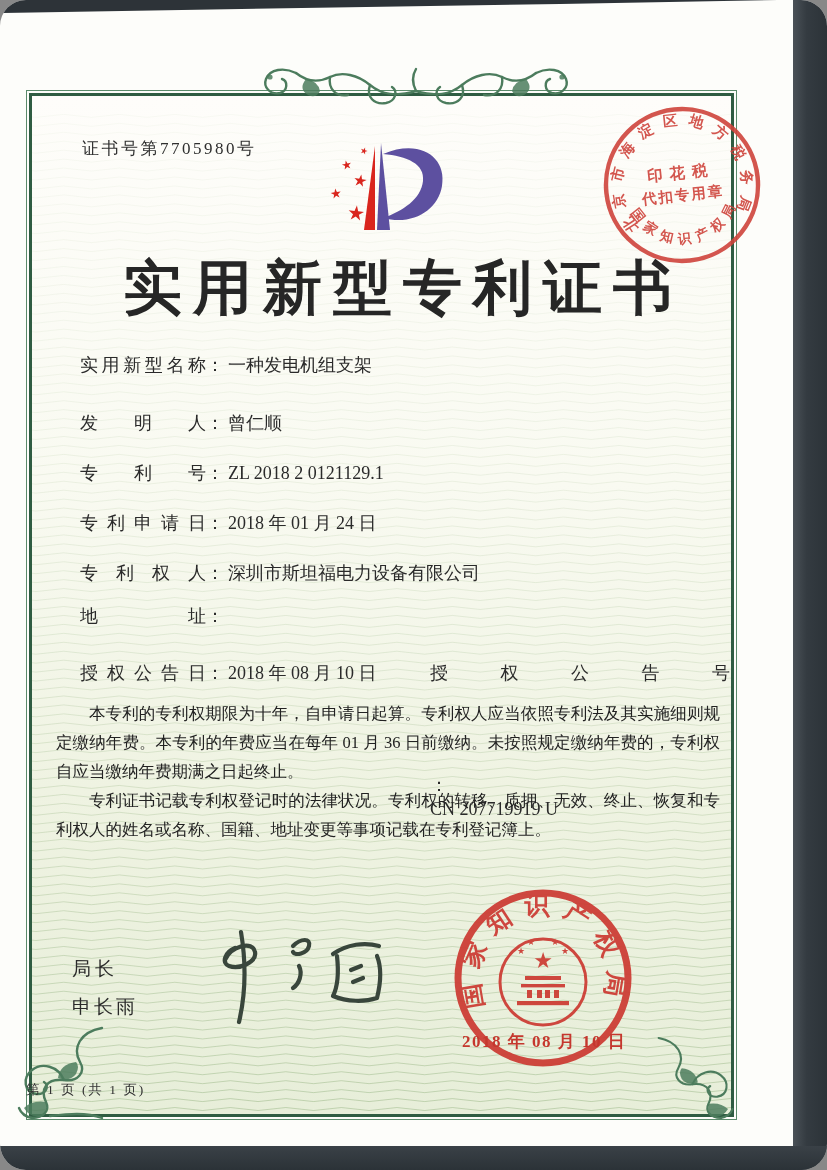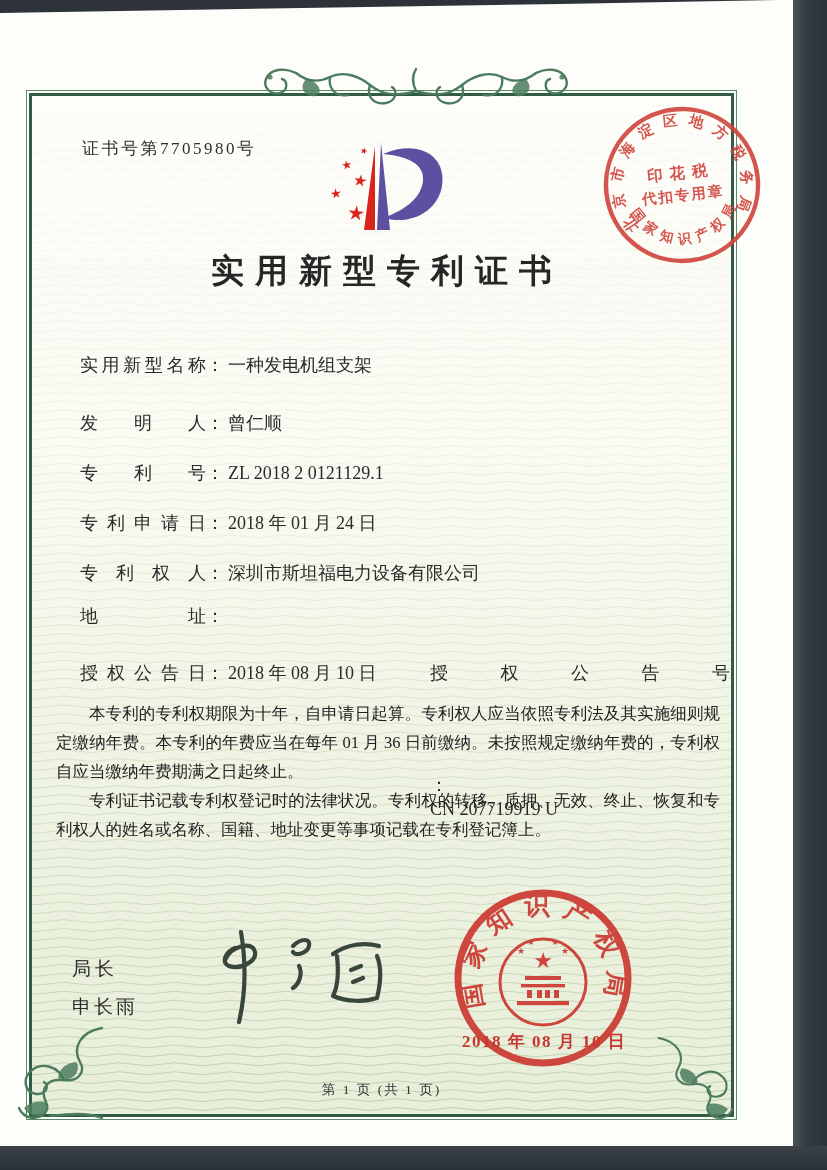--- a/index.html
+++ b/index.html
@@ -4,62 +4,62 @@
 <style>
   :root{
     --frame-green:#2f5c42; --frame-green-light:#5b8a6b; --ornament-green:#4c7c5d;
     --seal-red:#cc3b33; --stamp-red:#cf443c; --date-red:#c5372e;
     --logo-purple:#5d50a0; --logo-red:#d9251d; --signature-ink:#39463c;
     --text-dark:#262626; --scan-bg:#343b41;
   }
   html,body{margin:0;padding:0;background:#888;}
   .stage{
     position:relative; width:827px; height:1170px; margin:0 auto; overflow:hidden;
-    background:#fdfdfa; font-family:"Liberation Serif","DejaVu Serif",serif; color:var(--text-dark);
+    background:#fdfdfa; font-family:"Liberation Serif","DejaVu Serif",serif; color:var(--text-dark);border-radius:26px;
   }
   
   .scan-right{position:absolute; left:793px; top:0; width:34px; height:1170px;
     background:linear-gradient(90deg,#4a5157 0,var(--scan-bg) 40%,#2c3338 100%);}
   .scan-bottom{position:absolute; left:0; top:1146px; width:827px; height:24px;
     background:linear-gradient(180deg,#3a4147 0,#2b3237 100%);}
   .scan-top{position:absolute; left:0; top:0; width:778px; height:13px; background:#2d3338;
     clip-path:polygon(0 0,100% 0,72% 30%,0 100%);}
   
   .frame{position:absolute; left:26px; top:90px; width:711px; height:1030px;
     border:1px solid var(--frame-green-light); box-sizing:border-box; padding:2px;}
   .frame-inner{position:relative; width:100%; height:100%; box-sizing:border-box;
     border:3px solid var(--frame-green);
     background:linear-gradient(180deg,#fefdfa 0%,#f9faf1 38%,#eff3e2 68%,#e7eed9 100%); overflow:hidden;}
   .guilloche{position:absolute; inset:0; width:100%; height:100%;}
   
   .cert-no{position:absolute; left:82px; top:137px; font-size:17px; letter-spacing:2.5px; color:#2f2f2f;}
   .logo{position:absolute; left:323px; top:138px;}
   .doc-title{position:absolute; left:26px; top:249px; width:711px; text-align:center;
-    font-size:33px; font-weight:bold; letter-spacing:11px; text-indent:11px; color:var(--text-dark);}
+    font-size:59px; font-weight:bold; letter-spacing:11px; text-indent:11px; color:var(--text-dark);padding-left:16px;}
   
   .frow{position:absolute; left:80px; width:652px; display:flex; align-items:flex-start;
     font-size:18px; line-height:24px; color:#2a2a2a;}
   .flabel{flex:0 0 126px; display:inline-block; text-align:justify; text-align-last:justify;}
   .fcolon{flex:0 0 auto; margin-right:4px;}
   .fvalue{flex:1;}
   .grant-row{position:absolute;}
   .grant-no-group{position:absolute; left:350px; top:0; display:flex; width:300px;flex-direction:column;}
   .grant-no-group .flabel{flex:0 0 112px;}
   
   .body-text{position:absolute; left:56px; top:699px; width:664px; font-size:16.5px;
     line-height:29px; text-align:justify; color:#222;}
   .body-text p{margin:0; text-indent:2em;}
   
   .sig-title{position:absolute; left:72px; top:956px; font-size:19px; letter-spacing:4px; color:#2a2a2a;}
   .sig-name{position:absolute; left:72px; top:994px; font-size:19px; letter-spacing:3px; color:#2a2a2a;}
   .signature{position:absolute; left:195px; top:926px;}
   .seal{position:absolute; left:449px; top:884px; opacity:.93;}
   .seal-date{position:absolute; left:462px; top:1030px; font-size:17px; letter-spacing:1.5px;
     color:var(--date-red); z-index:6; font-weight:bold;}
-  .footer{position:absolute; left:26px; top:1081px; width:711px; text-align:center;
+  .footer{position:absolute; left:26px; top:1081px; width:711px; 
     font-size:13.5px; letter-spacing:2px; color:#333;}
   
   .tax-stamp{position:absolute; left:601px; top:104px; transform:rotate(-6deg); opacity:.9; z-index:5;}
   .ornament-top{position:absolute; left:246px; top:57px;}
   .ornament-bl{position:absolute; left:6px; top:1022px;}
   .ornament-br{position:absolute; left:648px; top:1026px; transform:scaleX(-1);}
   .orn-stroke{fill:none; stroke:var(--ornament-green); stroke-width:2.4; stroke-linecap:round;}
   .orn-fill{fill:var(--ornament-green); opacity:.85;}
   .seal-ink{fill:var(--seal-red);}
   .stamp-ink{fill:var(--stamp-red);}

